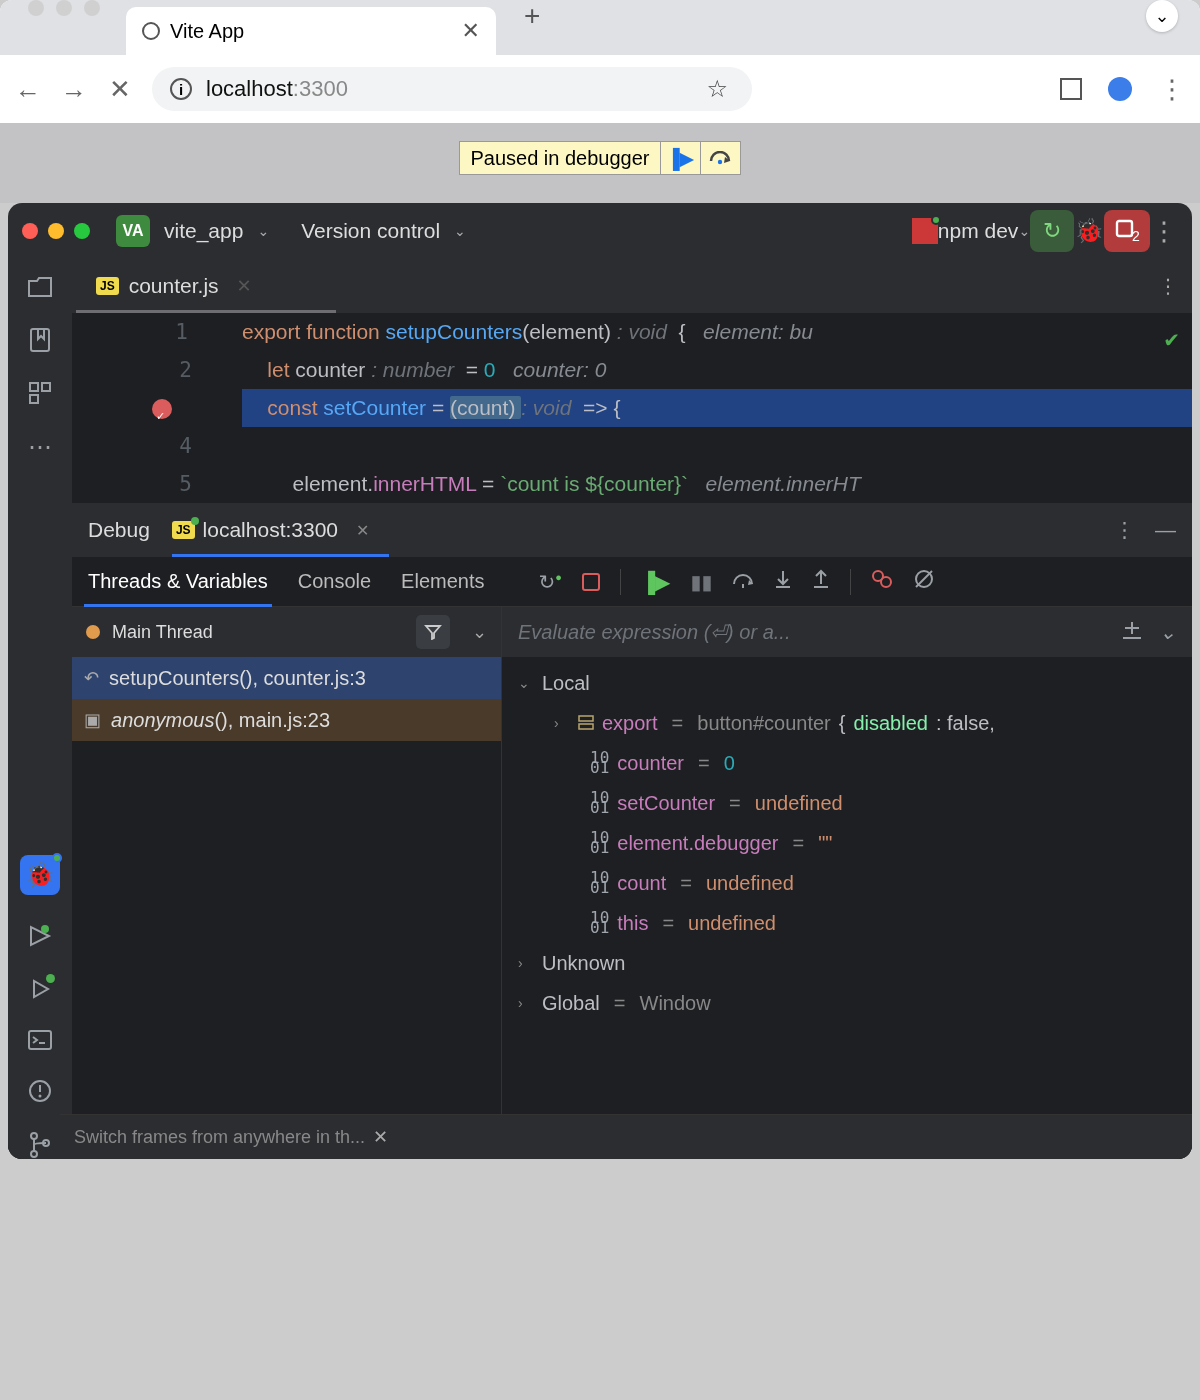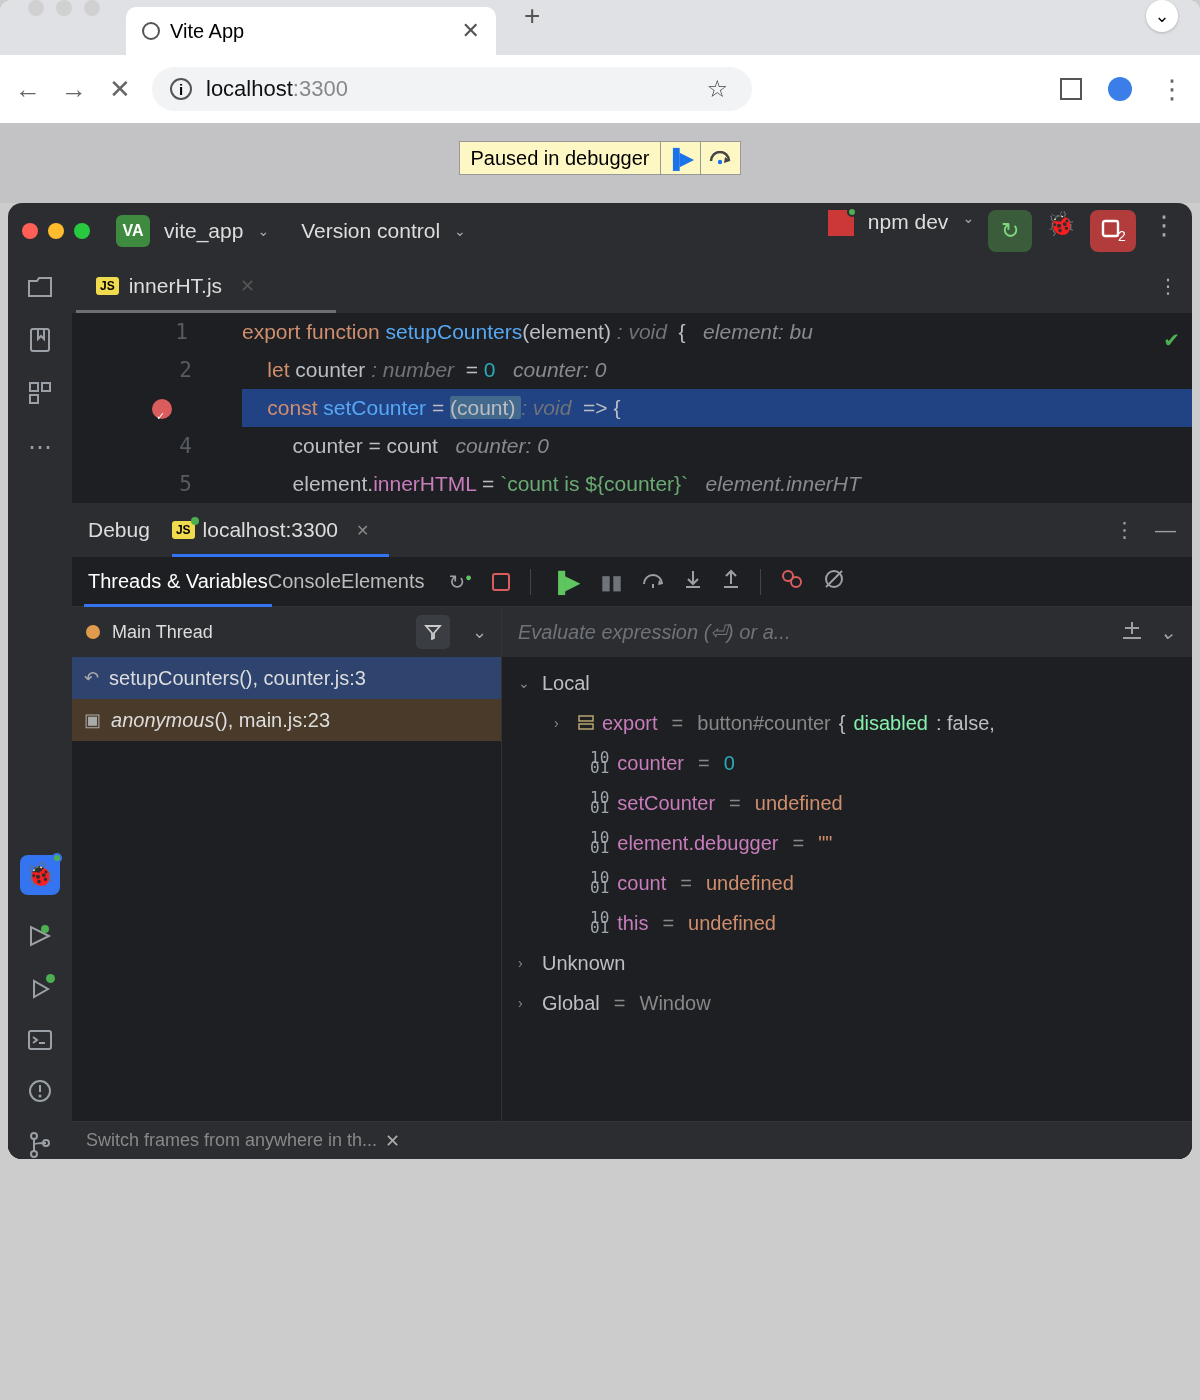--- a/index.html
+++ b/index.html
@@ -31,21 +31,21 @@
 .play-pause-icon{color:#1a73e8;font-size:19px}
 .advance-icon svg{display:block}
 .ide{background:#2b2d30;margin:0 8px;border-radius:14px;overflow:hidden;font-family:"JetBrains Mono",Menlo,Consolas,monospace}
 .ide-top{height:56px;display:flex;align-items:center;padding:0 14px;gap:14px}
 .mac-dots{display:flex;gap:10px}
 .mac-dot{width:16px;height:16px;border-radius:50%}
 .mac-r{background:#ff5f56}.mac-y{background:#ffbd2e}.mac-g{background:#27c93f}
 .proj-badge{background:#3e8a3e;color:#fff;width:34px;height:32px;border-radius:6px;display:flex;align-items:center;justify-content:center;font-weight:bold;font-size:16px;margin-left:12px}
 .proj-name{color:#ddd;font-size:21px}
 .drop{color:#aaa;font-size:14px}
-.top-right{margin-left:auto;display:flex;gap:14px;}
+.top-right{margin-left:auto;display:flex;align-items:center}
 .npm-badge{background:#cb3837;width:26px;height:26px;position:relative}
 .green-dot{width:10px;height:10px;background:#4caf50;border-radius:50%;position:absolute;top:-3px;right:-3px;border:2px solid #2b2d30}
 .rerun-btn{background:#3a5c3a;border-radius:8px;width:44px;height:42px;display:flex;align-items:center;justify-content:center;color:#7fd77f;font-size:22px}
 .bug-ic{color:#aaa;font-size:24px}
 .stop-dbg{background:#b23b3b;border-radius:8px;width:46px;height:42px;display:flex;align-items:center;justify-content:center;color:#fff;font-size:13px;position:relative}
 .stop-dbg svg{display:block}
 .ide-body{display:flex;background:#1e1f22;height:900px}
 .tool-strip{width:64px;background:#2b2d30;display:flex;flex-direction:column;align-items:center;padding-top:16px;gap:28px}
 .ts-icon{color:#9aa0a6;font-size:24px}
 .ts-icon.active{background:#3574f0;color:#fff;width:40px;height:40px;border-radius:8px;display:flex;align-items:center;justify-content:center}
@@ -67,21 +67,21 @@
 .kw{color:#cf8e6d}.fn{color:#c77dbb}.fn-def{color:#56a8f5}.p{color:#bcbec4}.num{color:#2aacb8}.str{color:#6aab73}
 .hint{color:#6f737a;font-style:italic}
 .inlay{color:#868a91;font-style:italic}
 .check{position:absolute;right:12px;top:8px;color:#4caf50;font-size:20px}
 .param-hl{background:#43698c;border-radius:2px}
 .dbg-header{height:54px;display:flex;align-items:center;padding:0 16px;color:#ddd;font-size:21px;background:#2b2d30;gap:22px;position:relative}
 .dbg-title{font-weight:normal}
 .dbg-tab{display:flex;align-items:center;gap:8px;position:relative;height:54px}
 .dbg-tab-underline{position:absolute;bottom:0;left:0;right:-20px;height:3px;background:#3574f0}
 .dbg-header-right{margin-left:auto;display:flex;gap:20px;color:#9aa0a6}
-.dbg-tabs{height:50px;display:flex;align-items:center;padding:0 16px;background:#1e1f22;border-bottom:1px solid #333;font-size:20px;color:#bbb;position:relative}
+.dbg-tabs{height:50px;display:flex;align-items:center;padding:0 16px;gap:30px;background:#1e1f22;border-bottom:1px solid #333;font-size:20px;color:#bbb;position:relative}
 .dbg-tab-item{height:50px;display:flex;align-items:center;position:relative}
 .dbg-tab-item.active{color:#fff}
 .dbg-tab-item.active::after{content:"";position:absolute;bottom:0;left:-4px;right:-4px;height:3px;background:#3574f0}
 .dbg-tools{margin-left:24px;display:flex;gap:20px;align-items:center;color:#9aa0a6}
 .dbg-tools .sep{width:1px;height:26px;background:#444}
 .dbg-tools .red{color:#db5c5c;border:2px solid #db5c5c;width:18px;height:18px;border-radius:3px}
 .dbg-tools .green{color:#5fc65f;font-size:20px}
 .panels{display:flex;flex:1;min-height:0}
 .left-panel{width:430px;border-right:1px solid #333;display:flex;flex-direction:column}
 .thread-header{height:50px;background:#2b2d30;display:flex;align-items:center;padding:0 14px;gap:12px;color:#ddd}
@@ -100,21 +100,21 @@
 .chev{color:#888;font-size:14px;width:16px}
 .var-ic{color:#b8a56e;font-size:16px}
 .var-ic svg{display:block}
 .var-ic-hash{font-size:16px;line-height:10px;color:#9fa6ad;font-family:monospace}
 .var-name{color:#c77dbb}
 .var-eq{color:#888;margin:0 6px}
 .var-val{color:#cf8e6d}
 .var-val.num{color:#2aacb8}
 .var-val.obj{color:#888}
 .var-prop{color:#86efac}
-.tip{position:absolute;bottom:0;left:64px;right:0;height:38px;background:#2b2d30;display:flex;align-items:center;padding:0 14px;color:#888;font-size:18px;border-top:1px solid #333}
+.tip{position:absolute;bottom:0;left:52px;right:0;height:45px;background:#2b2d30;display:flex;align-items:center;padding:0 14px;color:#888;font-size:18px;border-top:1px solid #333}
 .tip .x{margin-left:8px;color:#aaa}
 .bel{position:relative}
 </style>
 </head>
 <body>
 
 <div class="browser">
   <div class="browser-tabs">
     <div class="dots">
       <div class="dot"></div>
@@ -248,21 +248,21 @@
             <circle cx="18" cy="12" r="3" fill="none" stroke="currentColor" stroke-width="2"></circle>
             <path d="M6 8 V20 M6 14 Q6 12 18 12" fill="none" stroke="currentColor" stroke-width="2"></path>
           </svg>
         </span>
     </div>
 
     <div class="editor-area">
       <div class="file-tabs">
         <div class="file-tab">
           <span class="js-badge">JS</span>
-          <span>innerHT.js</span>
+          <span>counter.js</span>
           <span class="close" style="font-size:18px;margin-left:8px">✕</span>
         </div>
         <span class="file-more">⋮</span>
         <div class="tab-underline"></div>
       </div>
 
       <div class="code" style="position:relative">
         <span class="check">✔</span>
         <div class="code-row">
           <div class="gutter gr1">1</div>
@@ -273,21 +273,20 @@
           <div class="line">  <span class="kw">let </span><span>counter </span><span class="hint">: number</span><span>  = </span><span class="num">0</span><span class="inlay">   counter: 0</span></div>
         </div>
         <div class="code-row">
           <div class="gutter">
               <div class="bp"></div>
             </div>
           <div class="line hl">  <span class="kw">const </span><span class="fn-def">setCounter</span><span> = </span><span class="param-hl"><span>(</span><span>count</span><span>) </span></span><span class="hint">: void</span><span>  =&gt; {</span></div>
         </div>
         <div class="code-row">
           <div class="gutter">4</div>
-          <div class="line">    <span>counter = count</span><span class="inlay">   counter: 0</span></div>
         </div>
         <div class="code-row">
           <div class="gutter">5</div>
           <div class="line">    <span>element.</span><span class="fn">innerHTML</span><span> = </span><span class="str">`count is ${counter}`</span><span class="inlay">   element.innerHT</span></div>
         </div>
       </div>
 
       <div class="dbg-header">
         <span class="dbg-title">Debug</span>
         <div class="dbg-tab">

